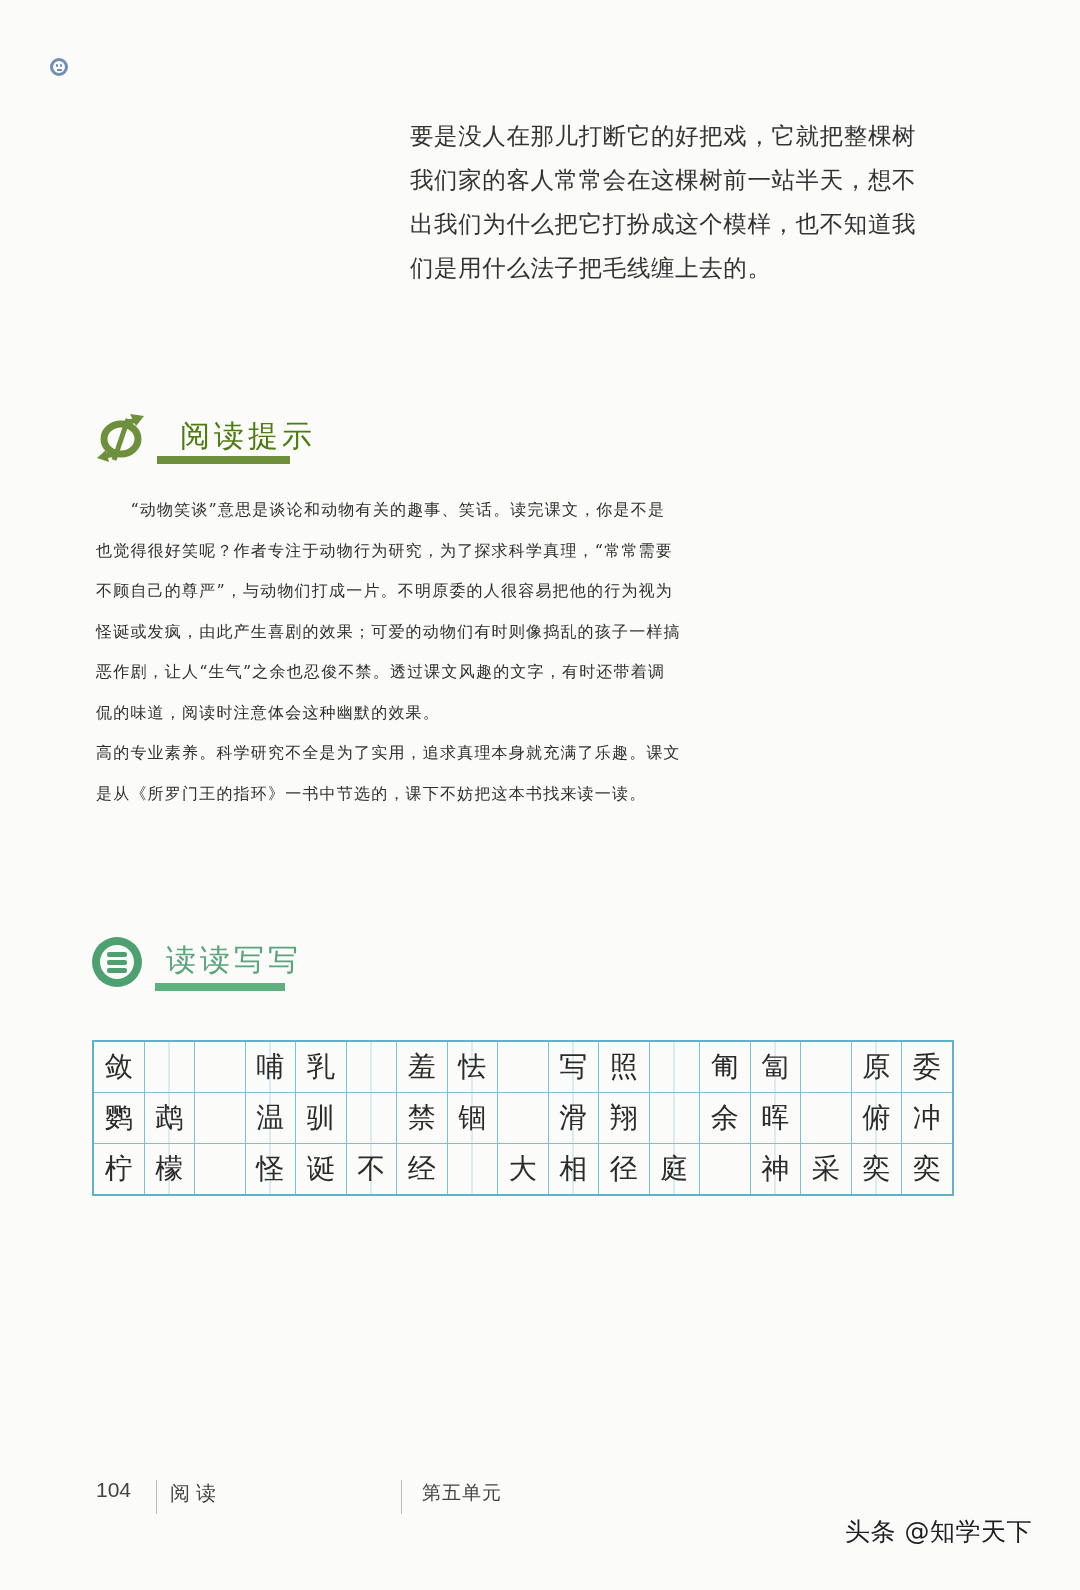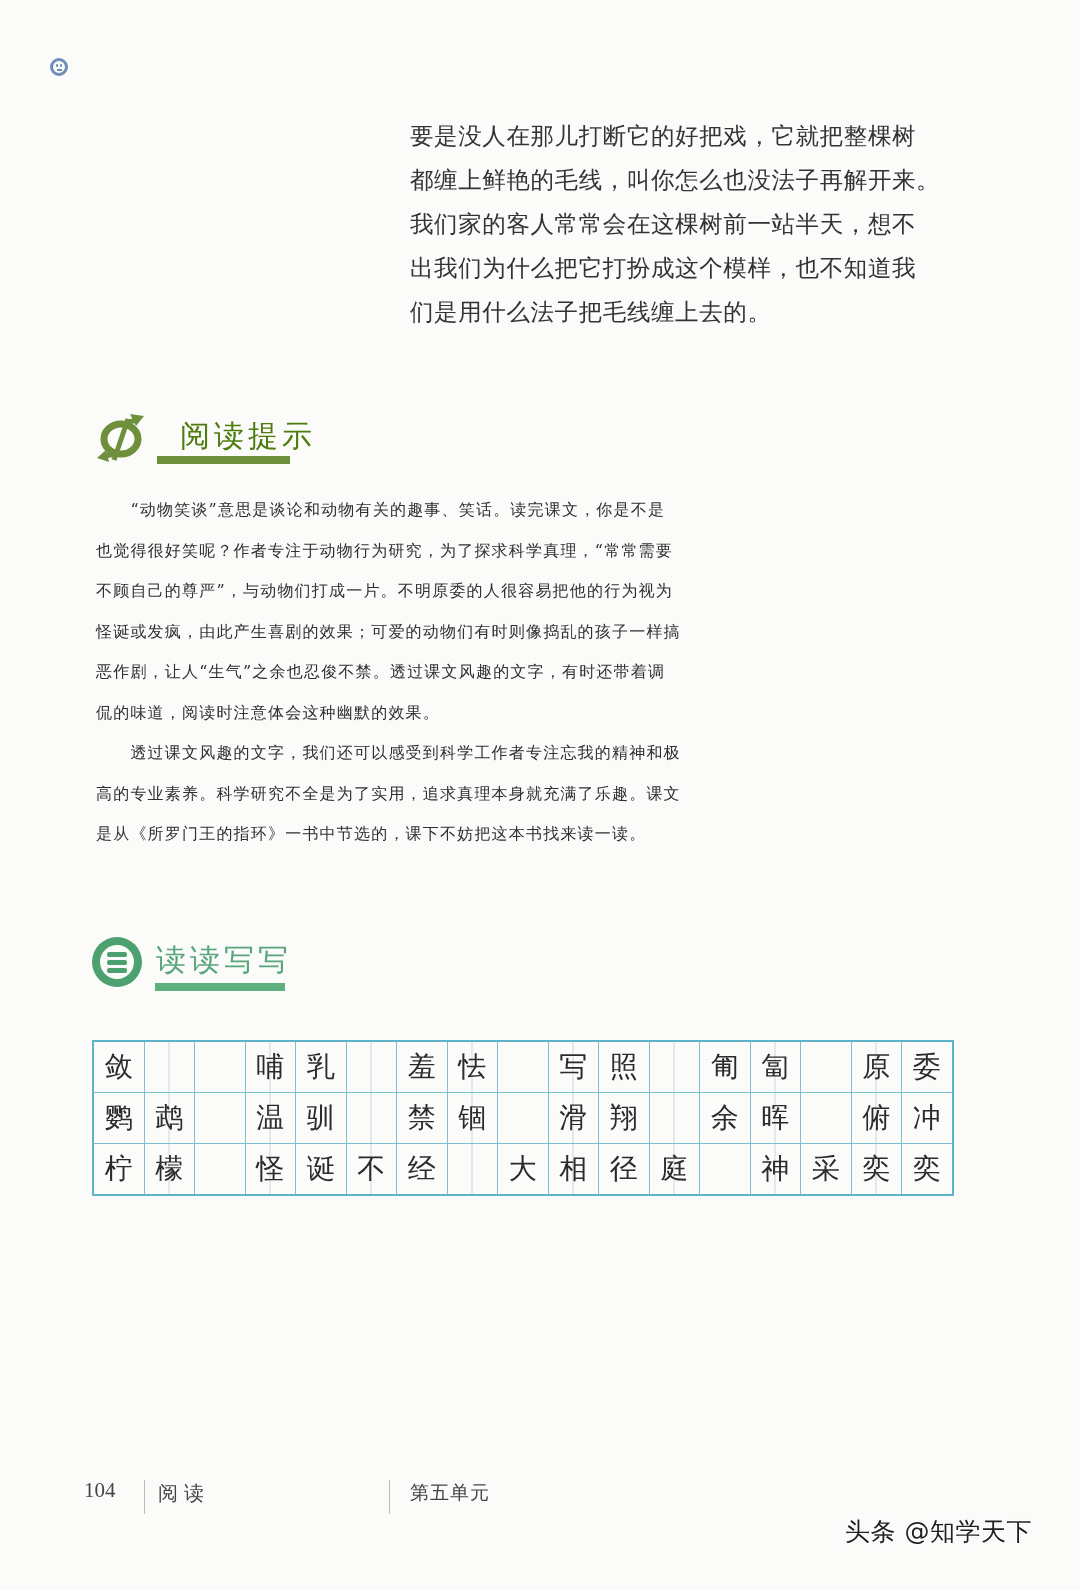--- a/index.html
+++ b/index.html
@@ -28,21 +28,21 @@
     .section-title {
       font-size:30px; letter-spacing:4px; line-height:36px;
       font-family:"DejaVu Serif","Liberation Serif",serif;
     }
     .underline { position:absolute; height:8px; }
 
     .tips-head { left:94px; top:410px; }
     .tips-title { color:#4d7c0f; margin-left:30px; margin-top:8px; }
     .tips-under { left:157px; top:456px; width:133px; background:#6e8f3c; }
 
-    .rw-head { left:92px; top:937px; }
+    .rw-head { left:92px; top:937px;gap:10px; }
     .rw-title { color:#5aa57c; margin-left:14px; margin-top:5px; }
     .rw-under { left:155px; top:983px; width:130px; background:#5fb07f; }
 
     .rw-icon {
       width:50px; height:50px; border-radius:50%; background:#4da06f;
       position:relative; box-sizing:border-box;
     }
     .rw-icon .inner {
       position:absolute; left:8px; top:8px; width:34px; height:34px; border-radius:50%;
       background:#fbfbfa;
@@ -66,22 +66,22 @@
       border:1.5px solid #7cc0d3;
       text-align:center; vertical-align:middle;
       font-family:"DejaVu Serif","Liberation Serif",serif;
       font-size:28px; color:#2b2b2b;
       background-image:
         linear-gradient(to right, transparent calc(50% - 0.5px), rgba(150,190,200,0.55) calc(50% - 0.5px), rgba(150,190,200,0.55) calc(50% + 0.5px), transparent calc(50% + 0.5px)),
         linear-gradient(to bottom, transparent calc(50% - 0.5px), rgba(150,190,200,0.55) calc(50% - 0.5px), rgba(150,190,200,0.55) calc(50% + 0.5px), transparent calc(50% + 0.5px));
     }
 
     .footer {
-      position:absolute; top:1478px; left:84px; width:500px; height:36px;
-      font-family:Liberation Serif, serif; color:#444;
+      position:absolute; top:1478px; left:96px; width:500px; height:36px;
+      font-family:Liberation Sans, sans-serif; color:#444;
     }
     .page-num { position:absolute; left:0; top:0; font-size:21px; }
     .foot-sep1 { position:absolute; left:60px; top:2px; width:1px; height:34px; background:#bbb; }
     .foot-section { position:absolute; left:74px; top:2px; font-size:20px; letter-spacing:6px; }
     .foot-sep2 { position:absolute; left:305px; top:2px; width:1px; height:34px; background:#bbb; }
     .foot-unit { position:absolute; left:326px; top:2px; font-size:19px; letter-spacing:1px; }
 
     .watermark {
       position:absolute; left:845px; top:1515px;
       font-family:"DejaVu Sans","Liberation Sans",sans-serif;
@@ -93,21 +93,20 @@
 <body>
 
 <div class="smile">
   <span class="eye l"></span>
     <span class="eye r"></span>
     <span class="mouth"></span>
 </div>
 
 <div class="story">
   <p>要是没人在那儿打断它的好把戏，它就把整棵树</p>
-  <p>都缠上鲜艳的毛线，叫你怎么也没法子再解开来。</p>
   <p>我们家的客人常常会在这棵树前一站半天，想不</p>
   <p>出我们为什么把它打扮成这个模样，也不知道我</p>
   <p>们是用什么法子把毛线缠上去的。</p>
 </div>
 
 <div class="section-head tips-head">
   <svg width="56" height="56" viewBox="0 0 56 56">
     <ellipse cx="27" cy="29" rx="17" ry="15" fill="none" stroke="#6e8f3c" stroke-width="7"></ellipse>
     <path d="M34 9 L20 50" stroke="#6e8f3c" stroke-width="5" fill="none"></path>
     <path d="M36 4 L50 6 L42 16 Z" fill="#6e8f3c"></path>
@@ -119,21 +118,20 @@
 </div>
 <div class="underline tips-under"></div>
 
 <div class="tips-body">
   <p>　　“动物笑谈”意思是谈论和动物有关的趣事、笑话。读完课文，你是不是</p>
   <p>也觉得很好笑呢？作者专注于动物行为研究，为了探求科学真理，“常常需要</p>
   <p>不顾自己的尊严”，与动物们打成一片。不明原委的人很容易把他的行为视为</p>
   <p>怪诞或发疯，由此产生喜剧的效果；可爱的动物们有时则像捣乱的孩子一样搞</p>
   <p>恶作剧，让人“生气”之余也忍俊不禁。透过课文风趣的文字，有时还带着调</p>
   <p>侃的味道，阅读时注意体会这种幽默的效果。</p>
-  <p>　　透过课文风趣的文字，我们还可以感受到科学工作者专注忘我的精神和极</p>
   <p>高的专业素养。科学研究不全是为了实用，追求真理本身就充满了乐趣。课文</p>
   <p>是从《所罗门王的指环》一书中节选的，课下不妨把这本书找来读一读。</p>
 </div>
 
 <div class="section-head rw-head">
   <div class="rw-icon">
     <div class="inner"></div>
     <div class="bar" style="top:15px"></div>
     <div class="bar" style="top:23px"></div>
     <div class="bar" style="top:31px"></div>

